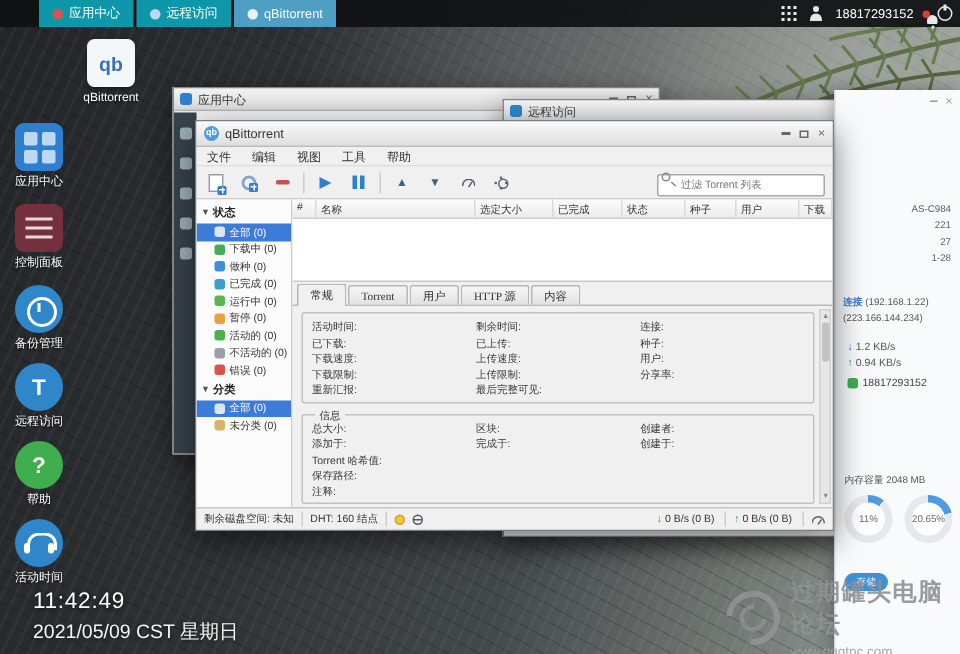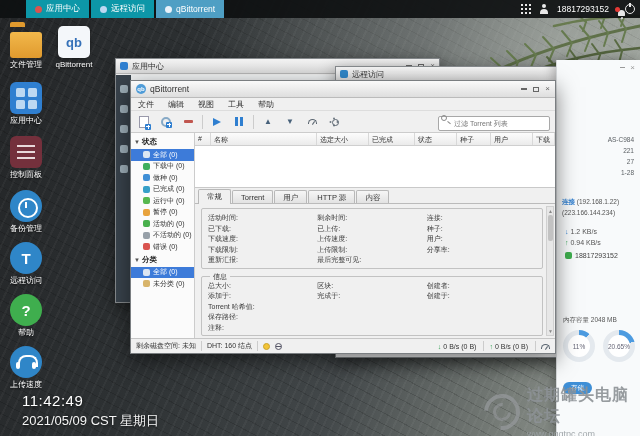--- a/index.html
+++ b/index.html
@@ -139,21 +139,21 @@
   .sh { font-size:7.5px; font-weight:bold; color:#222; padding:2px 0 2px 3px; display:flex; gap:2px; align-items:center; }
   .tri { font-size:6px; color:#555; }
   .si { display:flex; align-items:center; gap:3px; height:11.5px; padding-left:12px; font-size:7px; color:#333; white-space:nowrap; }
   .si.sel { background:#3d7bd9; color:#fff; }
   .fdot { width:7px; height:7px; border-radius:2px; flex:none; }
 
   .qb-right { flex:1; display:flex; flex-direction:column; min-width:0; }
   .thead { height:13px; display:flex; background:linear-gradient(#fcfcfc,#ebebeb); border-bottom:1px solid #cfcfcf; }
   .th { font-size:7px; color:#333; border-right:1px solid #d8d8d8; padding:1.5px 3px 0 3px; white-space:nowrap; overflow:hidden; }
   .tbody { height:50px; background:#fff; border-bottom:1px solid #c9c9c9; }
-  .qb-tabs { height:17px; background:#f0f0f0; display:flex; align-items:flex-end; padding-left:3px; gap:1px; border-bottom:1px solid #bbb; }
+  .qb-tabs { height:17px; background:#f0f0f0; display:flex; align-items:flex-end; padding-left:3px; gap:1px; border-bottom:1px solid #bbb;font-family:Liberation Serif, serif; }
   .tab { font-size:7.5px; color:#333; padding:2px 8px 2px 8px; border:1px solid #b8b8b8; border-bottom:none;
     background:linear-gradient(#f6f6f6,#e2e2e2); border-radius:2px 2px 0 0; height:13px; }
   .tab.active { background:#f0f0f0; height:15px; position:relative; top:1px; }
   .qb-props { flex:1; position:relative; background:#f0f0f0; padding:4px 12px 2px 6px; }
   .gb { border:1px solid #c2c2c2; border-radius:2px; position:relative; background:#f0f0f0; padding:4px 6px 2px 6px; }
   .gb + .gb { margin-top:7px; }
   .gb-legend { position:absolute; top:-5px; left:8px; background:#f0f0f0; font-size:7px; color:#333; padding:0 3px; }
   .fgrid { display:grid; grid-template-columns:1fr 1fr 1fr; }
   .fcell { height:10.5px; font-size:7px; color:#3a3a3a; white-space:nowrap; overflow:hidden; }
   .fwide { grid-column:1 / -1; }
@@ -243,26 +243,20 @@
       <span class="person"></span>
       <span class="tb-phone">18817293152</span>
       <span style="position:relative">
         <span class="bell"></span>
         <span class="badge"></span>
       </span>
       <span class="power"></span>
     </div>
   </div>
 
-  <div class="dicon" style="left:2px;top:26px">
-    <div class="ic" style="background:none">
-        <div class="folder"></div>
-      </div>
-    <div class="dlabel">文件管理</div>
-  </div>
   <div class="dicon" style="left:50px;top:26px">
     <div class="ic qbtile">
         <span>qb</span>
       </div>
     <div class="dlabel">qBittorrent</div>
   </div>
   <div class="dicon" style="left:2px;top:82px">
     <div class="ic appc">
         <span class="grid4">
           <i></i>
@@ -288,21 +282,21 @@
     <div class="dlabel">远程访问</div>
   </div>
   <div class="dicon" style="left:2px;top:294px">
     <div class="ic round help">
         <span>?</span>
       </div>
     <div class="dlabel">帮助</div>
   </div>
   <div class="dicon" style="left:2px;top:346px">
     <div class="ic round support"></div>
-    <div class="dlabel">上传速度</div>
+    <div class="dlabel">活动时间</div>
   </div>
 
   <div class="win win-a">
     <div class="wtitle">
       <span class="wic" style="background:#2f7fd0"></span>
       <span class="wtext">应用中心</span>
       <span class="wctrl">
           <span class="wmin"></span>
           <span class="wmax"></span>
           <span class="wclose">×</span>

